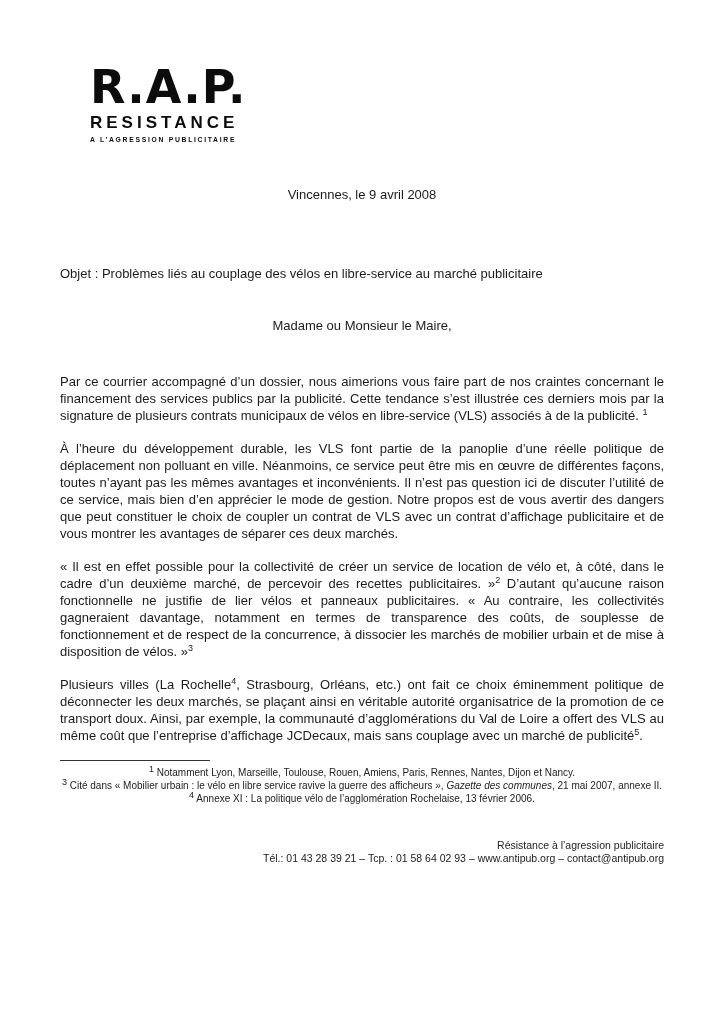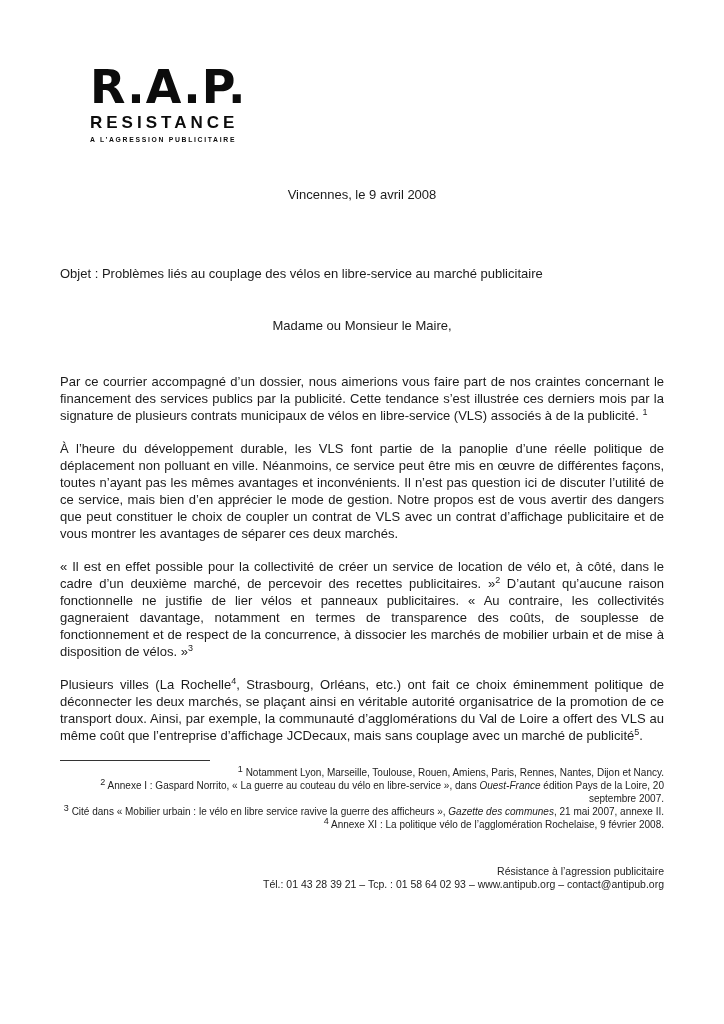--- a/index.html
+++ b/index.html
@@ -46,21 +46,21 @@
   p.para {
     font-size: 13px;
     line-height: 17px;
     text-align: justify;
     margin: 0 0 16px 0;
   }
   sup { font-size: 9px; line-height: 0; vertical-align: super; }
 
   .footnotes { margin-top: 8px; font-size: 10px; line-height: 13px; color: #222; }
   .fn-rule { width: 150px; border: 0; border-top: 1px solid #333; margin: 0 0 5px 0; }
-  .fn { text-align: right; }
+  .fn { text-align: center; }
   .fn em { font-style: italic; }
 
   .footer { margin-top: 34px; text-align: right; font-size: 10.5px; line-height: 13px; color: #222; }
 </style>
 </head>
 <body>
 
 <div class="page">
 
   <div class="logo">
@@ -85,25 +85,24 @@
 
     <p class="para"><span>Plusieurs villes (La Rochelle</span><sup>4</sup><span>, Strasbourg, Orléans, etc.) ont fait ce choix éminemment politique de déconnecter les deux marchés, se plaçant ainsi en véritable autorité organisatrice de la promotion de ce transport doux. Ainsi, par exemple, la communauté d’agglomérations du Val de Loire a offert des VLS au même coût que l’entreprise d’affichage JCDecaux, mais sans couplage avec un marché de publicité</span><sup>5</sup><span>.</span></p>
 
   </div>
 
   <div class="footnotes">
     <div class="fn-rule"></div>
 
     <div class="fn"><sup>1</sup><span> Notamment Lyon, Marseille, Toulouse, Rouen, Amiens, Paris, Rennes, Nantes, Dijon et Nancy.</span></div>
 
-    <div class="fn"><sup>2</sup><span> Annexe I : Gaspard Norrito, « La guerre au couteau du vélo en libre-service », dans </span><em>Ouest-France</em><span> édition Pays de la Loire, 20 septembre 2007.</span></div>
 
     <div class="fn"><sup>3</sup><span> Cité dans « Mobilier urbain : le vélo en libre service ravive la guerre des afficheurs », </span><em>Gazette des communes</em><span>, 21 mai 2007, annexe II.</span></div>
 
-    <div class="fn"><sup>4</sup><span> Annexe XI : La politique vélo de l’agglomération Rochelaise, 9 février 2008.</span></div>
+    <div class="fn"><sup>4</sup><span> Annexe XI : La politique vélo de l’agglomération Rochelaise, 13 février 2006.</span></div>
 
   </div>
 
   <div class="footer">
     <div>Résistance à l’agression publicitaire</div>
     <div>Tél.: 01 43 28 39 21 – Tcp. : 01 58 64 02 93 – www.antipub.org – contact@antipub.org</div>
   </div>
 
 </div>
 

